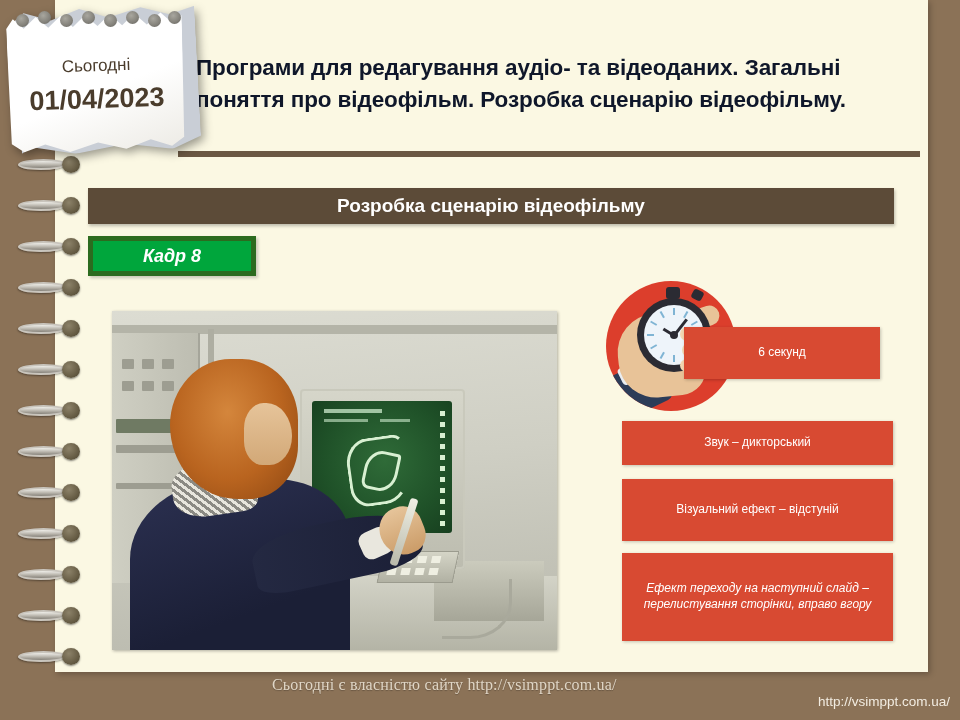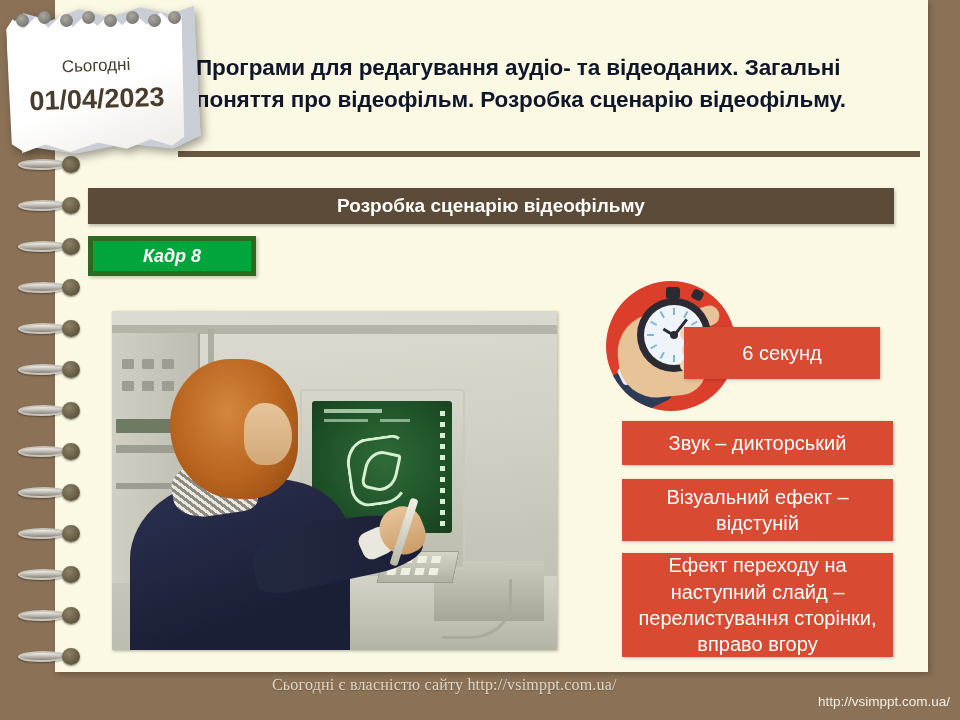--- a/index.html
+++ b/index.html
@@ -277,29 +277,29 @@
     background:#2b2b33; transform-origin: bottom center; transform: rotate(-58deg); }
 
   .info-box {
     position: absolute;
     background: #d84a32;
     color: #ffffff;
     display: flex;
     align-items: center;
     justify-content: center;
     text-align: center;
-    font-size: 20px;
+    font-size: 12px;
     line-height: 1.32;
     padding: 4px 10px;
     box-shadow: 1px 1px 3px rgba(0,0,0,.22);
   }
   .box-seconds { left: 684px; top: 327px;  width: 196px; height: 52px; z-index: 1; }
   .box-sound   { left: 622px; top: 421px;  width: 271px; height: 44px; }
   .box-visual  { left: 622px; top: 479px;  width: 271px; height: 62px; }
-  .box-trans   { left: 622px; top: 553px;  width: 271px; height: 104px; }
+  .box-trans   { left: 622px; top: 553px;  width: 271px; height: 88px; font-style: italic; }
 
   
   .footer-note {
     position: absolute;
     left: 272px; top: 676px;
     color: #e0d6c6;
     font-family: "Liberation Serif", serif;
     font-size: 16px;
     letter-spacing: .2px;
     text-shadow: 0 1px 1px rgba(0,0,0,.25);

